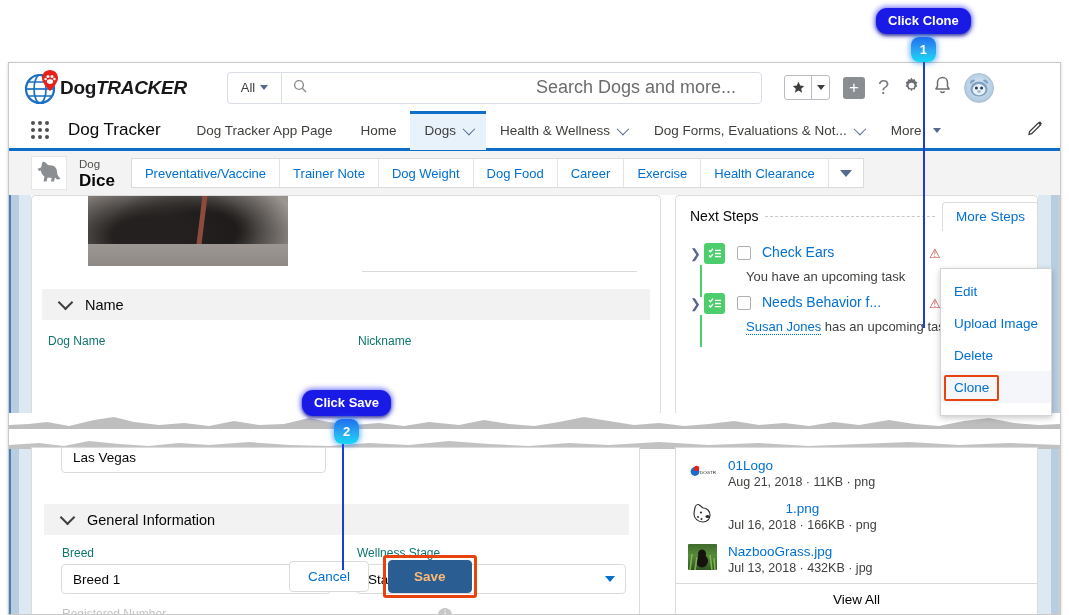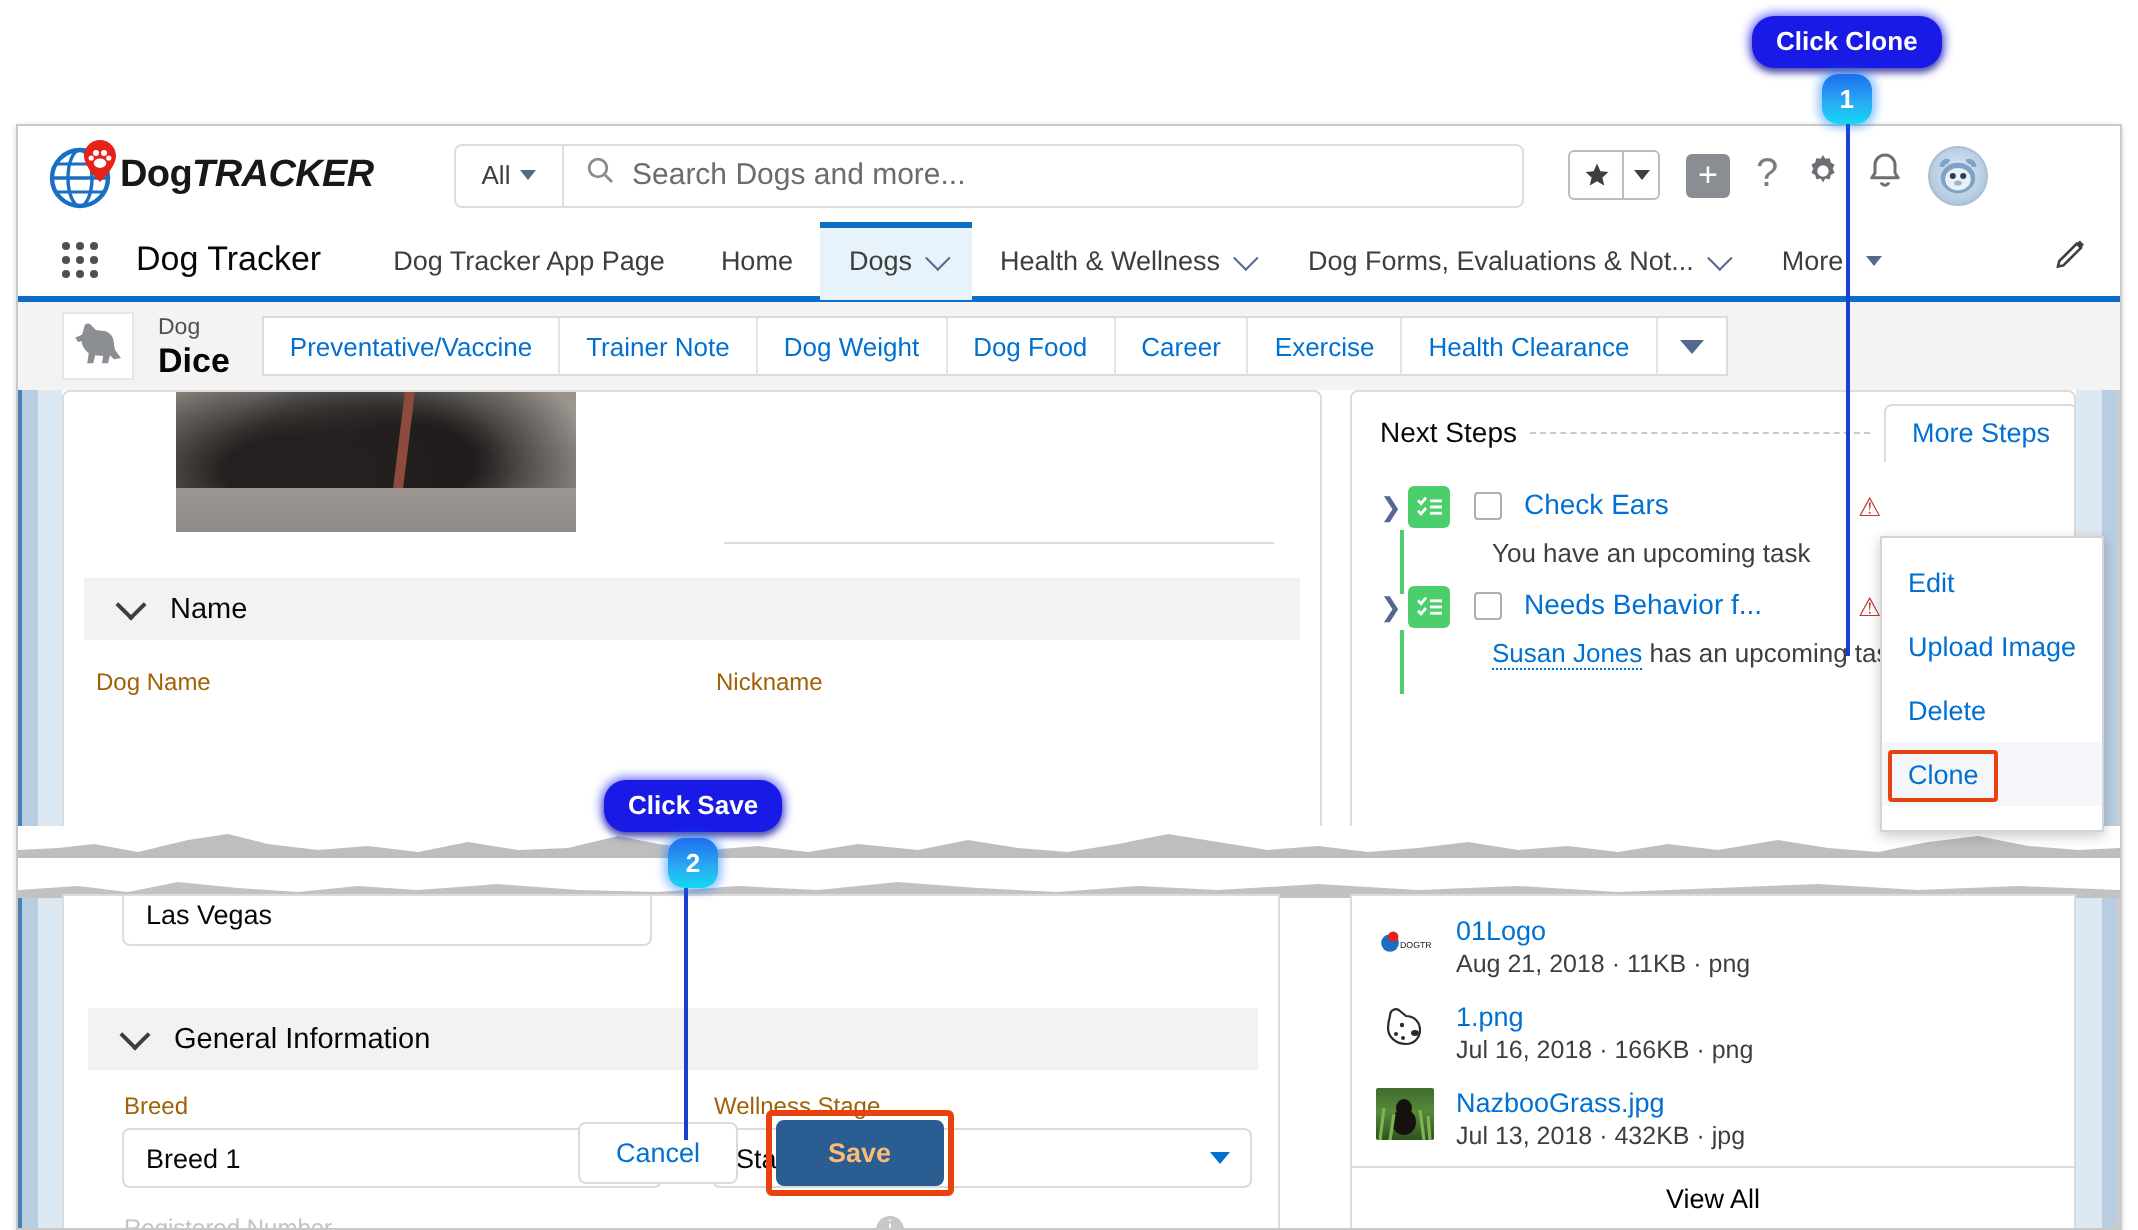--- a/index.html
+++ b/index.html
@@ -37,22 +37,22 @@
     border-radius:4px 0 0 4px; display:flex; align-items:center;
     justify-content:center; gap:5px; font-size:13px; color:#3e3e3c; background:#fff;text-align:right;
   }
   .caret-s{ width:0;height:0;border-left:4px solid transparent;border-right:4px solid transparent;border-top:5px solid #54698d;}
   .search-box{
     width:481px; height:32px; border:1px solid #d8dde6; border-radius:0 4px 4px 0;
     display:flex; align-items:center; background:#fff;
   }
   .search-box .mag{ margin:0 9px 0 11px; }
   .search-box input{
-    border:none; outline:none; font-size:15px; color:#a21caf;
-    font-family:"Liberation Sans", sans-serif; width:420px; background:transparent;
+    border:none; outline:none; font-size:18px; color:#a21caf;
+    font-family:"Liberation Sans", sans-serif; width:420px; background:transparent;text-align:right;
   }
   .search-box input::placeholder{ color:#6c6c6c; }
 
   .hdr-icons{ display:flex; align-items:center; gap:13px; margin-left:22px; }
   .fav-btn{ display:flex; height:25px; border:1px solid #b9bcc2; border-radius:3px; overflow:hidden;}
   .fav-btn .p1{ width:26px; display:flex;align-items:center;justify-content:center; }
   .fav-btn .p2{ width:18px; border-left:1px solid #b9bcc2; display:flex;align-items:center;justify-content:center; }
   .plus-btn{ width:22px;height:22px;background:#8a8d91;border-radius:3px;display:flex;align-items:center;justify-content:center;color:#fff;font-size:17px;line-height:1;}
   .q-ico{ font-size:20px; color:#7a7d81; font-weight:400; }
   .avatar{
@@ -114,21 +114,21 @@
     background:
       radial-gradient(ellipse at 30% 70%, #23201f 0 18%, transparent 55%),
       radial-gradient(ellipse at 58% 65%, #1d1b1a 0 20%, transparent 58%),
       linear-gradient(160deg,#9a9490 0%,#8c8782 40%, #a09a95 70%, #8b8680 100%);
   }
   .dog-photo .leash{ position:absolute; left:112px; top:0; width:5px; height:100px; background:#8c4b3d; transform:rotate(7deg);}
   .dog-photo .rd{ position:absolute; left:0; bottom:0; width:100%; height:22px; background:linear-gradient(180deg,#9c9792,#8e8984);}
   .sec-bar{ position:absolute; height:31px; background:#f3f2f2; display:flex;align-items:center; }
   .sec-bar .cv{ width:11px;height:11px;border-right:2px solid #3e3e3c;border-bottom:2px solid #3e3e3c;transform:rotate(45deg);margin:0 14px 4px 18px;}
   .sec-bar .lb{ font-size:14.5px; color:#080707; }
-  .fld-lbl{ position:absolute; font-size:12px; color:#a16207;}
+  .fld-lbl{ position:absolute; font-size:12px; color:#0f766e;}
   .divider-line{ position:absolute; height:1px; background:#dddbda;}
 
   .right-card{ position:absolute; left:644px; top:0; width:363px; height:225px; overflow:hidden;}
   .ns-head{ position:absolute; left:0; top:4px; width:363px; height:32px; display:flex; align-items:center;}
   .ns-title{ font-size:14px; color:#080707; margin-left:14px;}
   .ns-dash{ flex:1; height:1px; border-top:1px dashed #c9c9c9; margin:0 7px;}
   .more-steps{ border:1px solid #dddbda; border-bottom:none; background:#fff; padding:6px 13px 7px;
     font-size:13.5px; color:#0070d2; border-radius:4px 4px 0 0; cursor:pointer;}
   .step-row{ position:absolute; display:flex; align-items:flex-start; }
   .step-arrow{ font-size:13px;color:#54698d; width:14px; margin-top:3px; }
@@ -483,21 +483,21 @@
                   <circle cx="6.6" cy="3.4" r="2.6" fill="#e8201a"></circle>
                 <text x="10" y="9" font-size="4.4" fill="#1a1a1a" font-family="Liberation Sans">DOGTRACKER</text>
               </svg>
             </div>
             <div class="file-txt">
               <div class="file-name">01Logo</div>
               <div class="file-meta">Aug 21, 2018 · 11KB · png</div>
             </div>
           </div>
 
-          <div class="file-row" style="left:12px; top:53px;">
+          <div class="file-row" style="left:12px; top:53px;text-align:center;">
             <div class="file-thumb">
               <svg width="28" height="25" viewBox="0 0 28 25">
                 <path d="M6 6c0-3 3-4.5 5-2.5L14 6c4 0 7 3 7 7 0 4-3 7-7 7-5 0-9-3.5-9-8 0-2 .4-4 1-6z" fill="#fff" stroke="#2b2b2b" stroke-width="1.1"></path>
                 <circle cx="12" cy="10.5" r="1.1" fill="#2b2b2b"></circle>
                 <ellipse cx="18.5" cy="14.5" rx="2" ry="1.5" fill="#2b2b2b"></ellipse>
                 <circle cx="9" cy="15" r="1" fill="#2b2b2b"></circle>
                   <circle cx="12.5" cy="17" r="1" fill="#2b2b2b"></circle>
               </svg>
             </div>
             <div class="file-txt">

